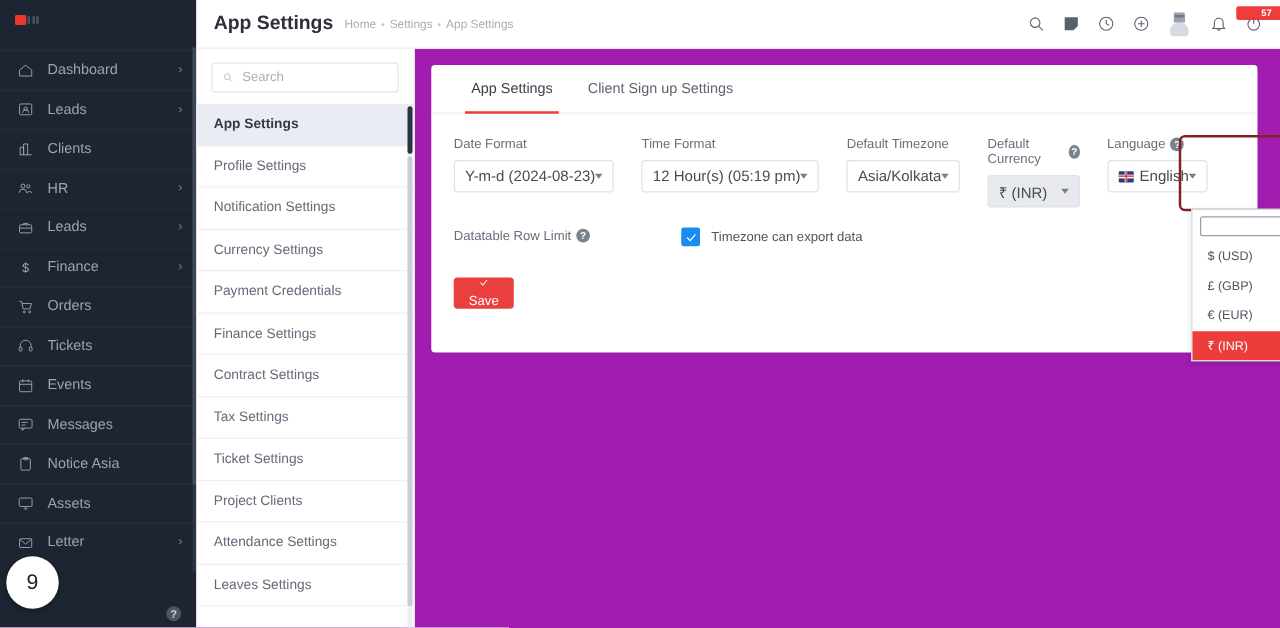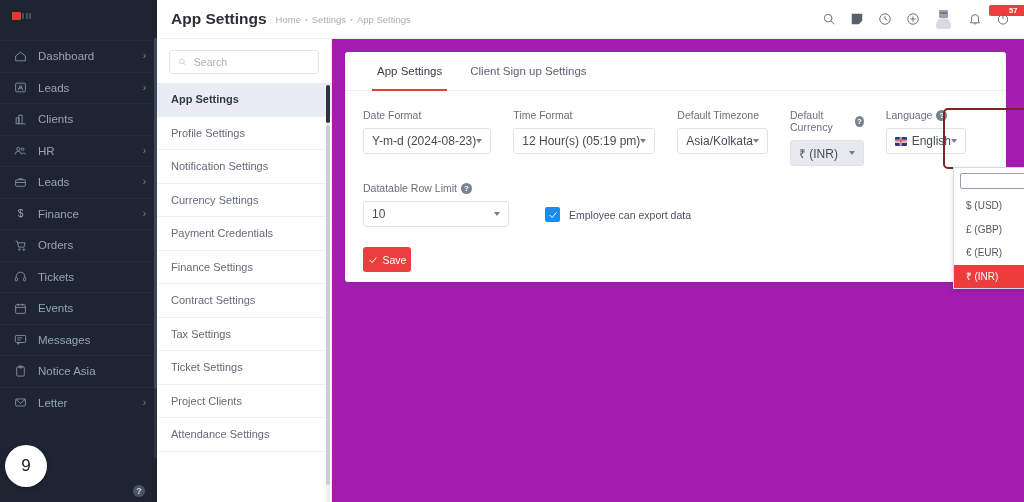--- a/index.html
+++ b/index.html
@@ -177,34 +177,34 @@
   .flag:after {
     content:""; position:absolute; top:50%; left:-2px; width:16px; height:2.5px; background:#fff; transform: translateY(-50%);
   }
   .flag i {
     position:absolute; left:50%; top:-2px; width:1.2px; height:13px; background:#d8232a; transform: translateX(-50%); z-index:2;
   }
   .flag em {
     position:absolute; top:50%; left:-2px; width:16px; height:1.2px; background:#d8232a; transform: translateY(-50%); z-index:2;
   }
 
-  .row2 { margin-top: 16px; display: flex; align-items: flex-end; }
+  .row2 { margin-top: 16px; display: flex; align-items: center; }
   .checkrow { display: flex; align-items: center; gap: 9px; margin-left: 14px; padding-bottom: 5px; }
   .checkbox {
     width: 15px; height: 15px; background: #1a8cf0; border-radius: 2px;
     display: flex; align-items: center; justify-content: center;
   }
   .checkbox svg { width: 10px; height: 10px; stroke: #fff; stroke-width: 2.4; fill: none; }
   .checklabel { font-size: 10.5px; color: #4e545f; }
 
   .save-btn {
     margin: 20px 0 0 0; height: 25px; width: 48px;
     background: #ea3f3f; border: none; border-radius: 3px; color: #fff;
     font-size: 10.5px; display: flex; align-items: center; justify-content: center; gap: 5px;
-    cursor: pointer; font-family: "Liberation Sans", sans-serif;
+    cursor: pointer; font-family: "Liberation Sans", sans-serif; flex-direction: column;
   }
   .save-btn svg { width: 10px; height: 10px; stroke: #fff; stroke-width: 2.4; fill: none; }
 
   
   .highlight-box {
     position: absolute; left: 786px; top: 108px; width: 104px; height: 61px;
     border: 2.5px solid #7e2424; border-radius: 5px; pointer-events: none; z-index: 25;
   }
 
   
@@ -344,20 +344,30 @@
           <span class="sb-label">Messages</span>
         </div>
         <div class="sb-item">
           <span class="ico">
             <svg viewBox="0 0 24 24">
               <rect x="5" y="3.5" width="14" height="17" rx="2"></rect>
               <rect x="9" y="1.8" width="6" height="3.4" rx="1"></rect>
             </svg>
           </span>
           <span class="sb-label">Notice Asia</span>
+        </div>
+        <div class="sb-item">
+          <span class="ico">
+            <svg viewBox="0 0 24 24">
+              <rect x="2.5" y="4.5" width="19" height="12.5" rx="2"></rect>
+              <line x1="9" y1="20.5" x2="15" y2="20.5"></line>
+              <line x1="12" y1="17" x2="12" y2="20.5"></line>
+            </svg>
+          </span>
+          <span class="sb-label">Assets</span>
         </div>
         <div class="sb-item">
           <span class="ico">
             <svg viewBox="0 0 24 24">
               <rect x="3" y="5.5" width="18" height="13" rx="2"></rect>
               <polyline points="3.5,6.5 12,13.5 20.5,6.5"></polyline>
             </svg>
           </span>
           <span class="sb-label">Letter</span>
           <span class="sb-chev">›</span>
@@ -445,20 +455,21 @@
           <div class="set-item">Profile Settings</div>
           <div class="set-item">Notification Settings</div>
           <div class="set-item">Currency Settings</div>
           <div class="set-item">Payment Credentials</div>
           <div class="set-item">Finance Settings</div>
           <div class="set-item">Contract Settings</div>
           <div class="set-item">Tax Settings</div>
           <div class="set-item">Ticket Settings</div>
           <div class="set-item">Project Clients</div>
           <div class="set-item">Attendance Settings</div>
+          <div class="set-item">Leaves Settings</div>
         </div>
       <div class="set-scroll"></div>
     </div>
 
     <div class="card">
       <div class="tabs" id="tabs">
           <div class="tab active">App Settings</div>
           <div class="tab">Client Sign up Settings</div>
         </div>
 
@@ -516,33 +527,29 @@
           </div>
 
         </div>
 
         <div class="row2">
           <div class="field w1">
             <div class="flabel">
               <span>Datatable Row Limit</span>
               <span class="help">?</span>
             </div>
-            <div class="select">
-              <span class="val">10</span>
-              <span class="caret"></span>
-            </div>
           </div>
 
           <div class="checkrow">
             <span class="checkbox">
               <svg viewBox="0 0 24 24">
                   <polyline points="4,12 10,18 20,6"></polyline>
                 </svg>
             </span>
-            <span class="checklabel">Employee can export data</span>
+            <span class="checklabel">Timezone can export data</span>
           </div>
         </div>
 
         <button class="save-btn">
           <svg viewBox="0 0 24 24">
               <polyline points="4,12 10,18 20,6"></polyline>
             </svg>
           <span>Save</span>
         </button>
       </div>

